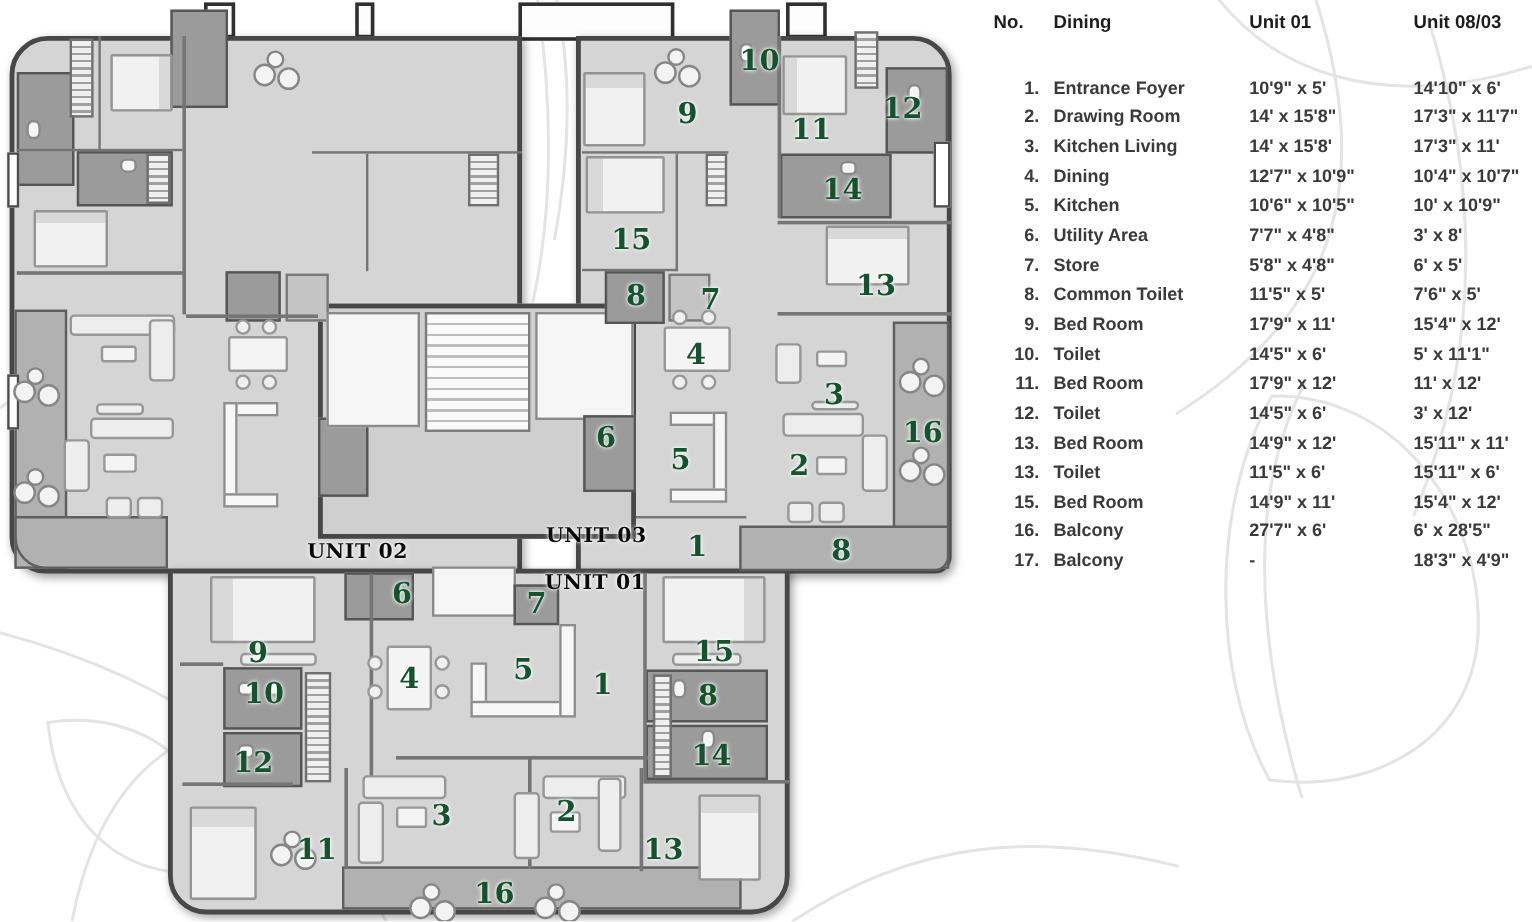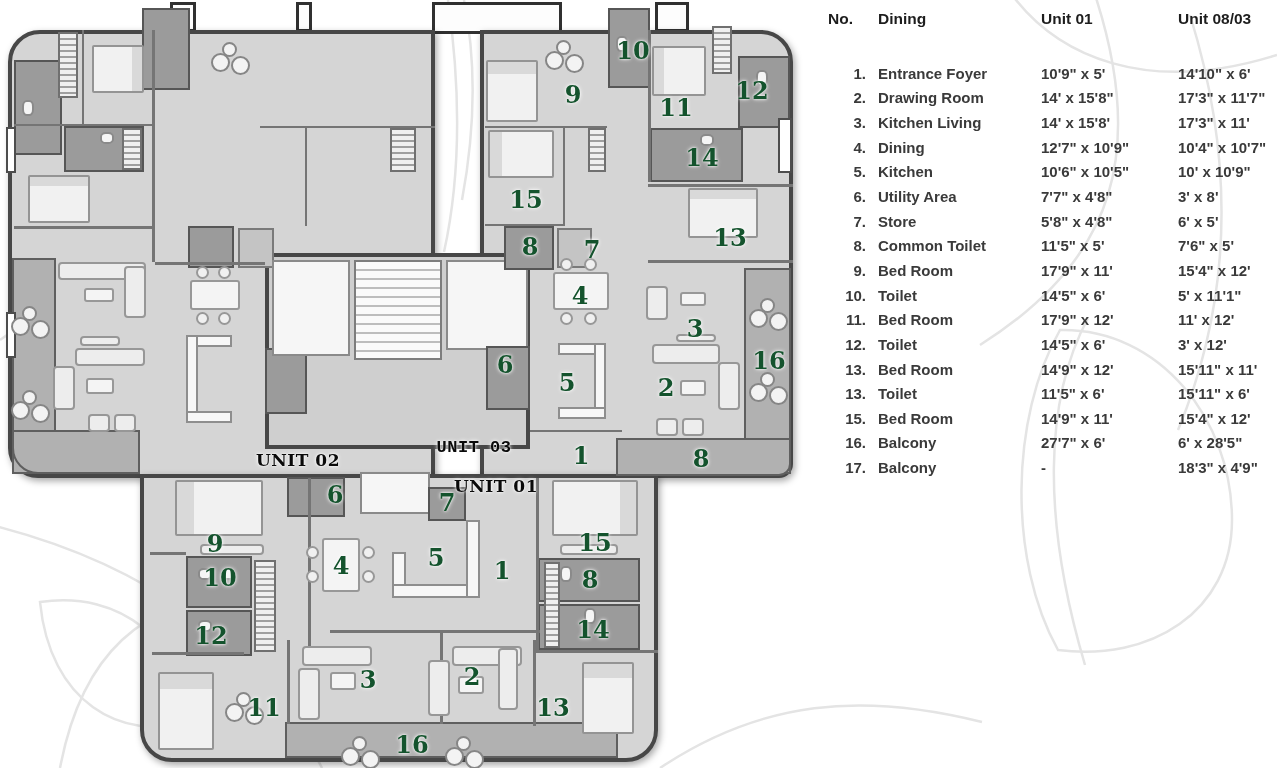--- a/index.html
+++ b/index.html
@@ -258,21 +258,21 @@
       <span class="rlabel" style="left: 220px; top: 577px;">10</span>
       <span class="rlabel" style="left: 590px; top: 579px;">8</span>
       <span class="rlabel" style="left: 211px; top: 635px;">12</span>
       <span class="rlabel" style="left: 593px; top: 629px;">14</span>
       <span class="rlabel" style="left: 368px; top: 679px;">3</span>
       <span class="rlabel" style="left: 472px; top: 676px;">2</span>
       <span class="rlabel" style="left: 264px; top: 707px;">11</span>
       <span class="rlabel" style="left: 553px; top: 707px;">13</span>
       <span class="rlabel" style="left: 412px; top: 744px;">16</span>
       <span class="ulabel" style="left: 298px; top: 460px;">UNIT 02</span>
-      <span class="ulabel" style="left: 474px; top: 447px; font-family: Liberation Mono, monospace;">UNIT 03</span>
+      <span class="ulabel" style="left: 497px; top: 447px;">UNIT 03</span>
       <span class="ulabel" style="left: 496px; top: 486px;">UNIT 01</span>
     </div>
 
   <div id="legend">
     <div class="lg-head">
       <span class="lg-no" style="text-align:left;padding-right:0">No.</span>
       <span>Dining</span>
       <span>Unit 01</span>
       <span>Unit 08/03</span>
     </div>

